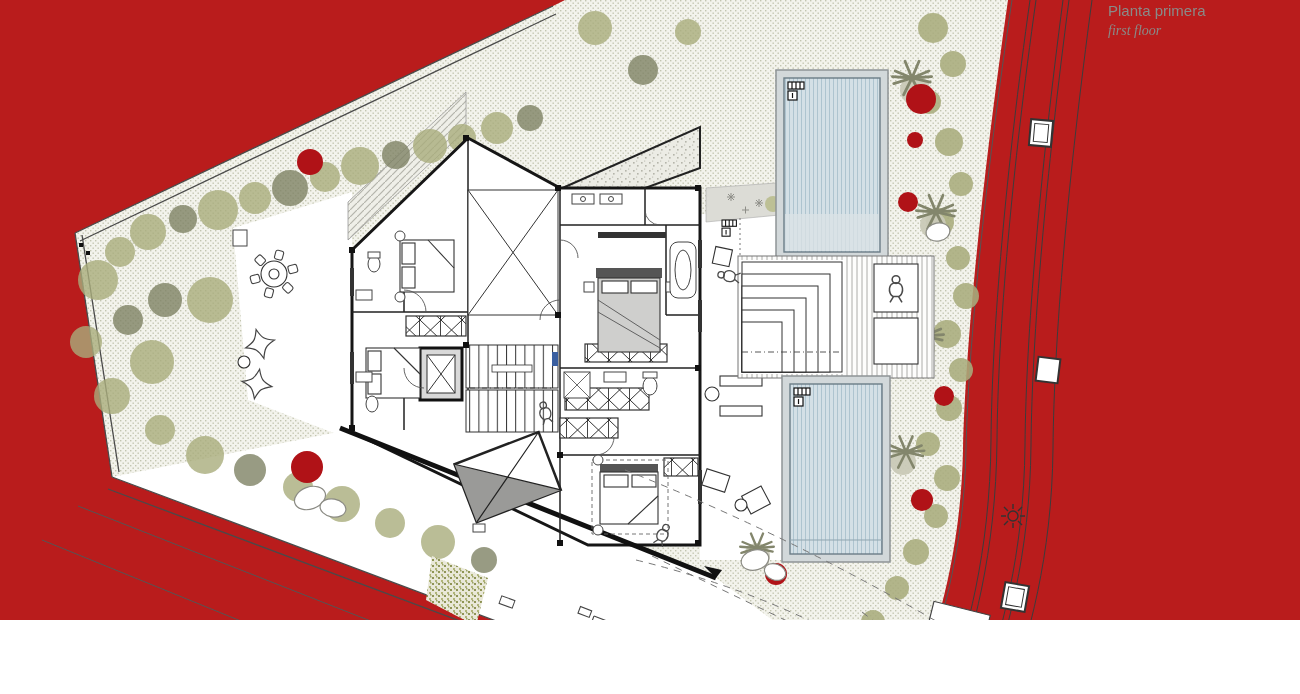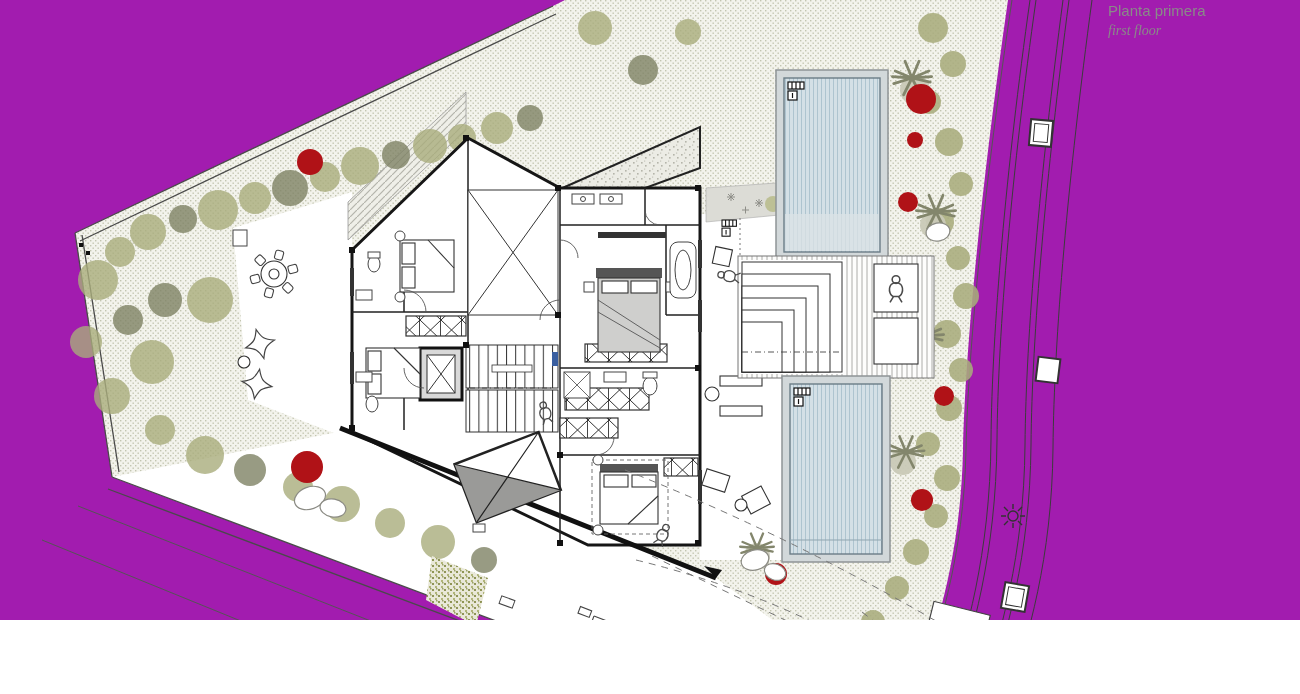--- a/index.html
+++ b/index.html
@@ -1,16 +1,16 @@
 <!DOCTYPE html>
 <html style="--paper: #ffffff; --ink: #3c3c3c; --wall: #161616; --muted-text: #8a8a88; --ground-dot: #c3c5b0; --ground-base: #f3f3ec; --tree-light: #a9ac7c; --tree-dark: #7e8264; --palm-gray: #83866c; --canopy-beige: #c9c9b7; --bush-red: #b01217; --pool-water: #d4e0e6; --pool-stripe: #aec4cf; --pool-rim: #d2d8da; --gravel: #e6e6df; --skylight-gray: #9a9a98; --bed-gray: #cfcfcd; --marker-blue: #3a5fa0;"><head>
 <meta charset="utf-8">
 <style>
   html,body{margin:0;padding:0;background:#fff;}
-  .stage{position:relative;width:1300px;height:620px;background:#a21caf;overflow:hidden;
+  .stage{position:relative;width:1300px;height:620px;background:#b91c1c;overflow:hidden;
          font-family:"Liberation Sans",sans-serif;}
   svg{display:block;}
   .tL{fill:var(--tree-light);opacity:.8;}
   .tD{fill:var(--tree-dark);opacity:.8;}
   .hedge{fill:var(--tree-light);opacity:.88;}
   .canopy{fill:var(--canopy-beige);opacity:.95;}
   .red{fill:var(--bush-red);}
   .boulder{fill:#fff;stroke:#8b8b84;stroke-width:1.2;}
   .ink{stroke:var(--ink);fill:none;}
   .thin{stroke:#555;stroke-width:1;fill:none;}

